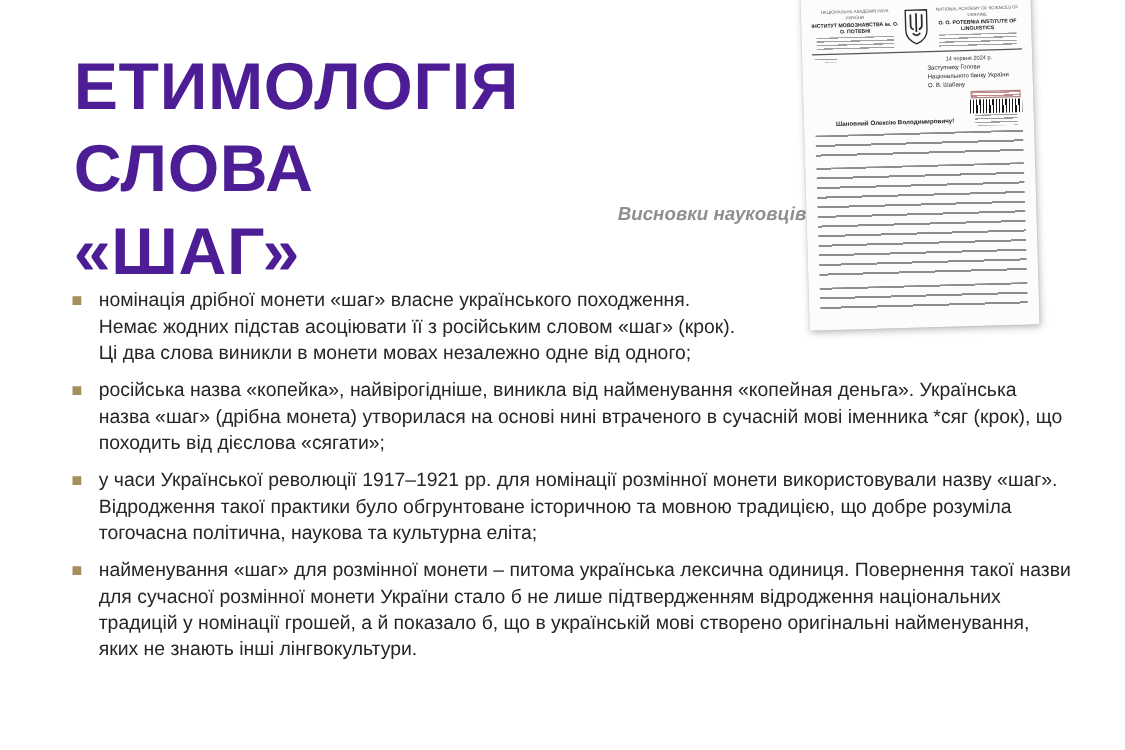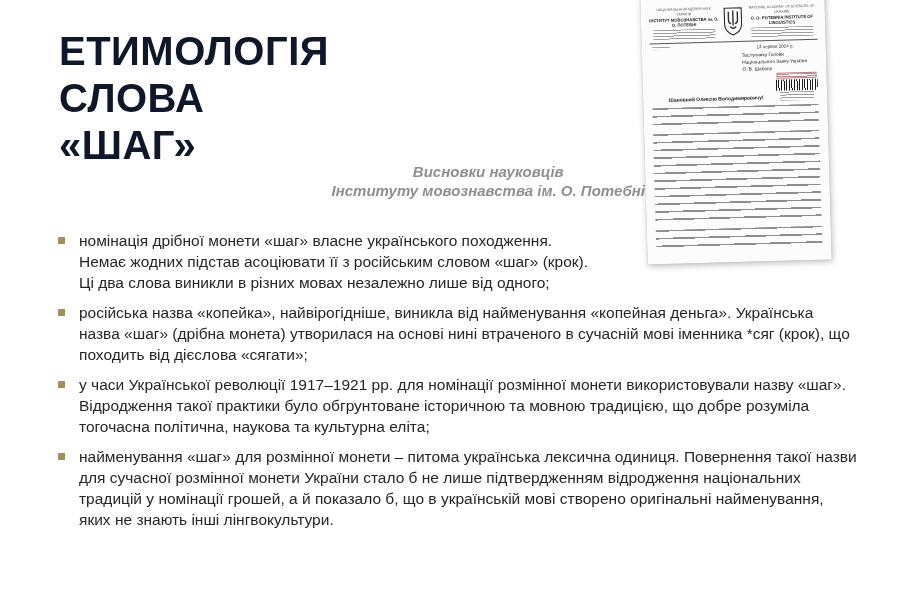--- a/index.html
+++ b/index.html
@@ -4,27 +4,27 @@
 <style>
   html,body{margin:0;padding:0;}
   body{
     width:900px;height:600px;position:relative;overflow:hidden;
     background:#ffffff;
     font-family:"Liberation Sans",sans-serif;
   }
   
   .slide-title{
     position:absolute;left:59px;top:1px;
-    font-size:40px;font-weight:700;line-height:47px;
-    color:#0f172a;white-space:pre-line;letter-spacing:.5px;
+    font-size:53px;font-weight:700;line-height:66px;
+    color:#4c1d95;white-space:pre-line;letter-spacing:.5px;
   }
   
   .subtitle{
     position:absolute;top:162px;right:255px;
-    text-align:center;font-size:15px;font-weight:700;font-style:italic;
+    text-align:right;font-size:15px;font-weight:700;font-style:italic;
     color:#8f8f8f;line-height:19px;
   }
   
   .bullets{
     position:absolute;left:57px;top:230px;width:800px;
     margin:0;padding:0;list-style:none;
     font-size:15.5px;line-height:21px;color:#262626;
   }
   .bullets li{position:relative;padding-left:22px;margin-bottom:9px;}
   .bullet-marker{
@@ -79,29 +79,28 @@
 </style>
 </head>
 <body>
 
 <h1 class="slide-title">ЕТИМОЛОГІЯ
 СЛОВА
 «ШАГ»</h1>
 
 <div class="subtitle">
   <div>Висновки науковців</div>
-  <div>Інституту мовознавства ім. О. Потебні</div>
 </div>
 
 <ul class="bullets">
   <li>
     <span class="bullet-marker"></span>
     <span class="bullet-text">номінація дрібної монети «шаг» власне українського походження.
 Немає жодних підстав асоціювати її з російським словом «шаг» (крок).
-Ці два слова виникли в різних мовах незалежно лише від одного;</span>
+Ці два слова виникли в монети мовах незалежно одне від одного;</span>
   </li>
   <li>
     <span class="bullet-marker"></span>
     <span class="bullet-text">російська назва «копейка», найвірогідніше, виникла від найменування «копейная деньга». Українська назва «шаг» (дрібна монета) утворилася на основі нині втраченого в сучасній мові іменника *сяг (крок), що походить від дієслова «сягати»;</span>
   </li>
   <li>
     <span class="bullet-marker"></span>
     <span class="bullet-text">у часи Української революції 1917–1921 рр. для номінації розмінної монети використовували назву «шаг». Відродження такої практики було обгрунтоване історичною та мовною традицією, що добре розуміла тогочасна політична, наукова та культурна еліта;</span>
   </li>
   <li>

